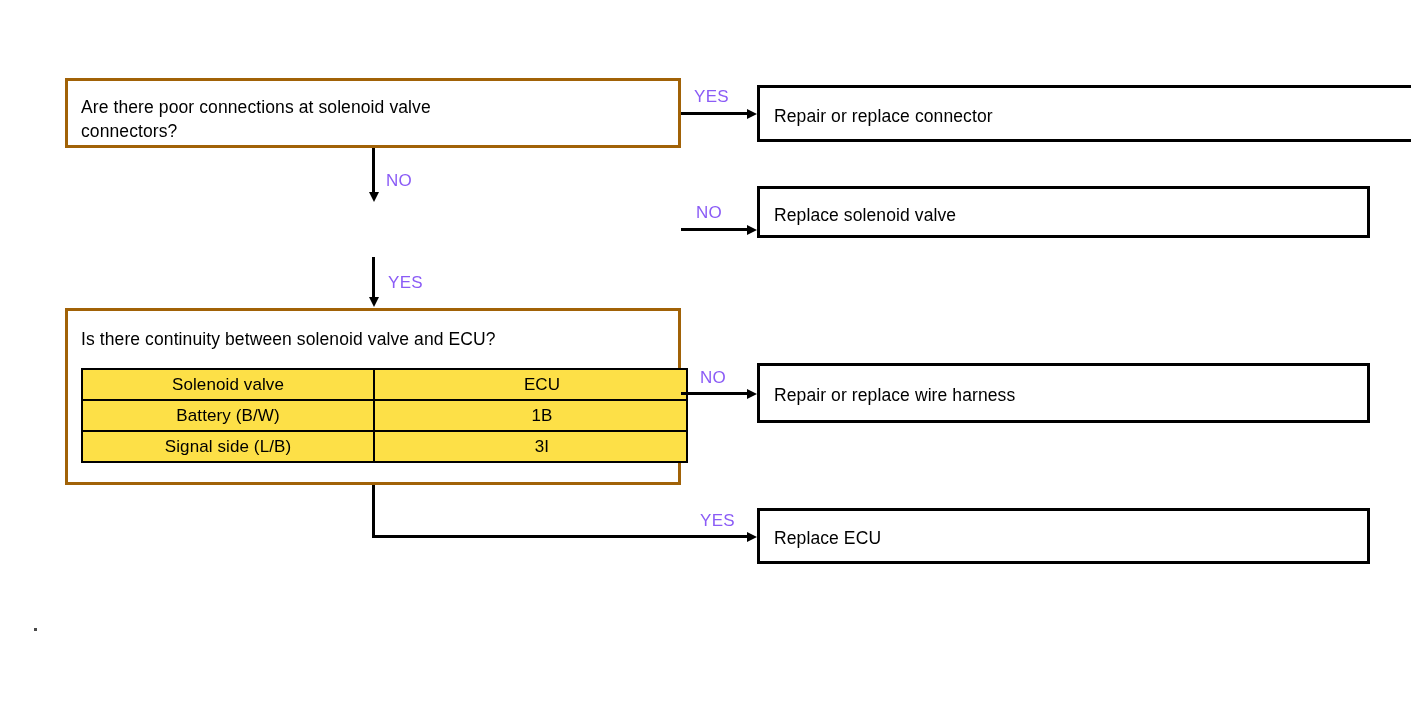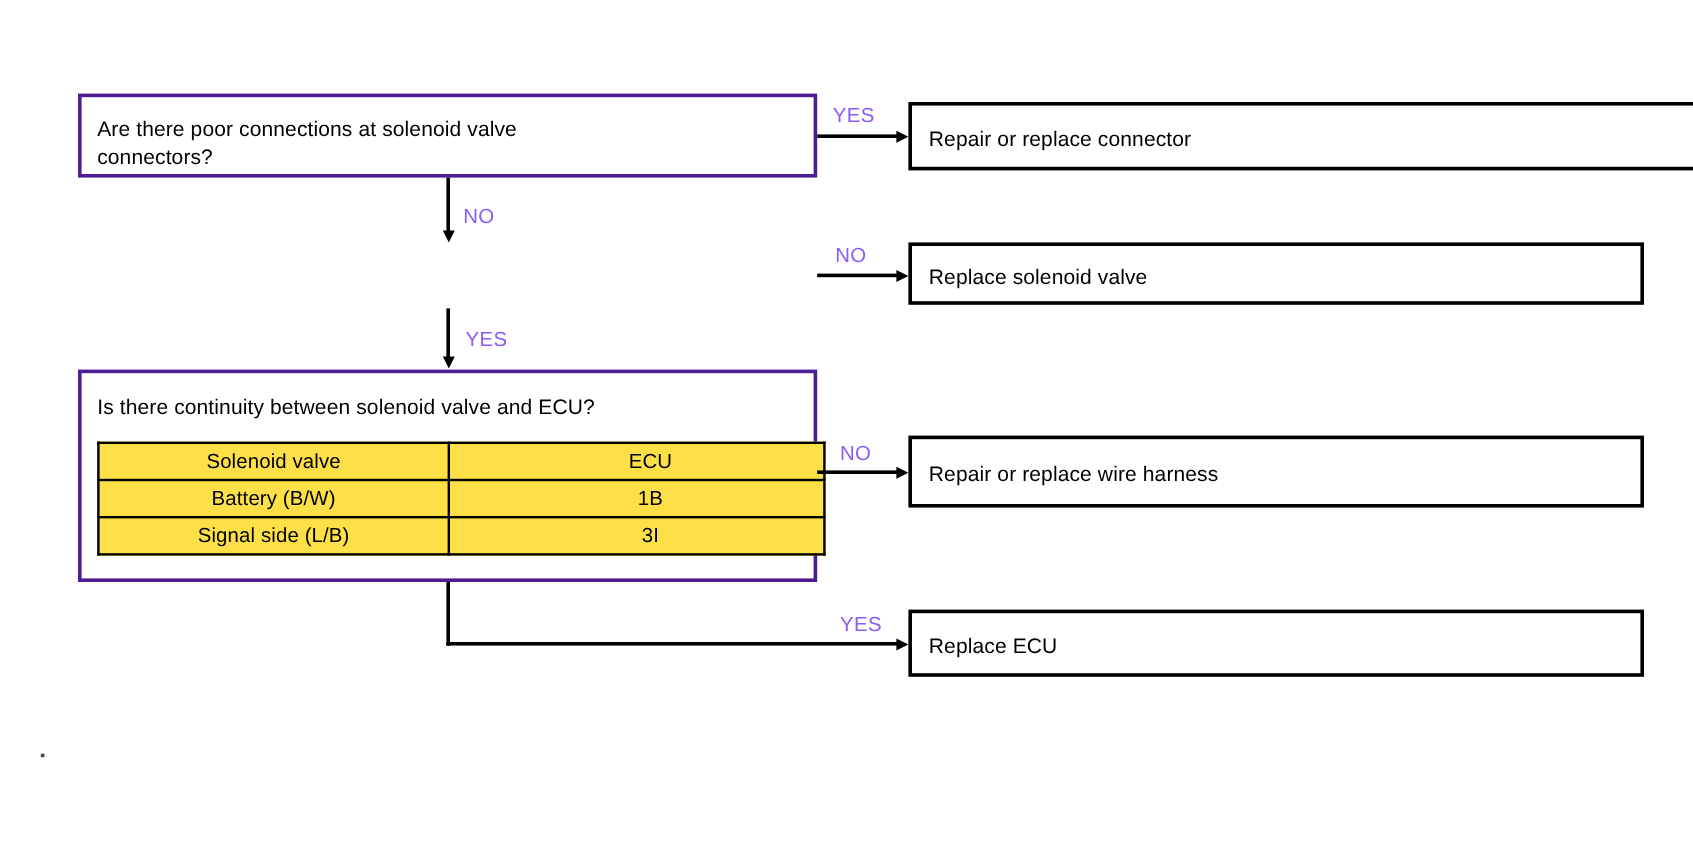--- a/index.html
+++ b/index.html
@@ -13,21 +13,21 @@
     height: 702px;
     background: #ffffff;
     font-family: "Liberation Sans", sans-serif;
     overflow: hidden;
   }
 
   
   .qbox {
     position: absolute;
     box-sizing: border-box;
-    border: 3px solid #4c1d95;
+    border: 3px solid #a16207;
     background: #ffffff;
   }
   .qbox .qtext {
     position: absolute;
     left: 13px;
     font-size: 17.5px;
     line-height: 24px;
     color: #000000;
     white-space: pre-line;
     letter-spacing: 0.1px;
@@ -134,21 +134,21 @@
 
   <div class="vline" style="left:372px; top:148px; height:46px;"></div>
   <div class="arrow-down" style="left:368.5px; top:192px;"></div>
   <div class="blabel" style="left:386px; top:171px;">NO</div>
 
 
   <div class="hline" style="left:681px; top:228px; width:68px;"></div>
   <div class="arrow-right" style="left:747px; top:224.5px;"></div>
   <div class="blabel" style="left:696px; top:203px;">NO</div>
 
-  <div class="abox" style="left:757px; top:202px; width:613px; height:52px;">
+  <div class="abox" style="left:757px; top:186px; width:613px; height:52px;">
     <div class="atext" style="top:15px;">Replace solenoid valve</div>
   </div>
 
   <div class="vline" style="left:372px; top:257px; height:42px;"></div>
   <div class="arrow-down" style="left:368.5px; top:297px;"></div>
   <div class="blabel" style="left:388px; top:273px;">YES</div>
 
   <div class="qbox" style="left:65px; top:308px; width:616px; height:177px;">
     <div class="qtext" style="top:16px;">Is there continuity between solenoid valve and ECU?</div>
   </div>

